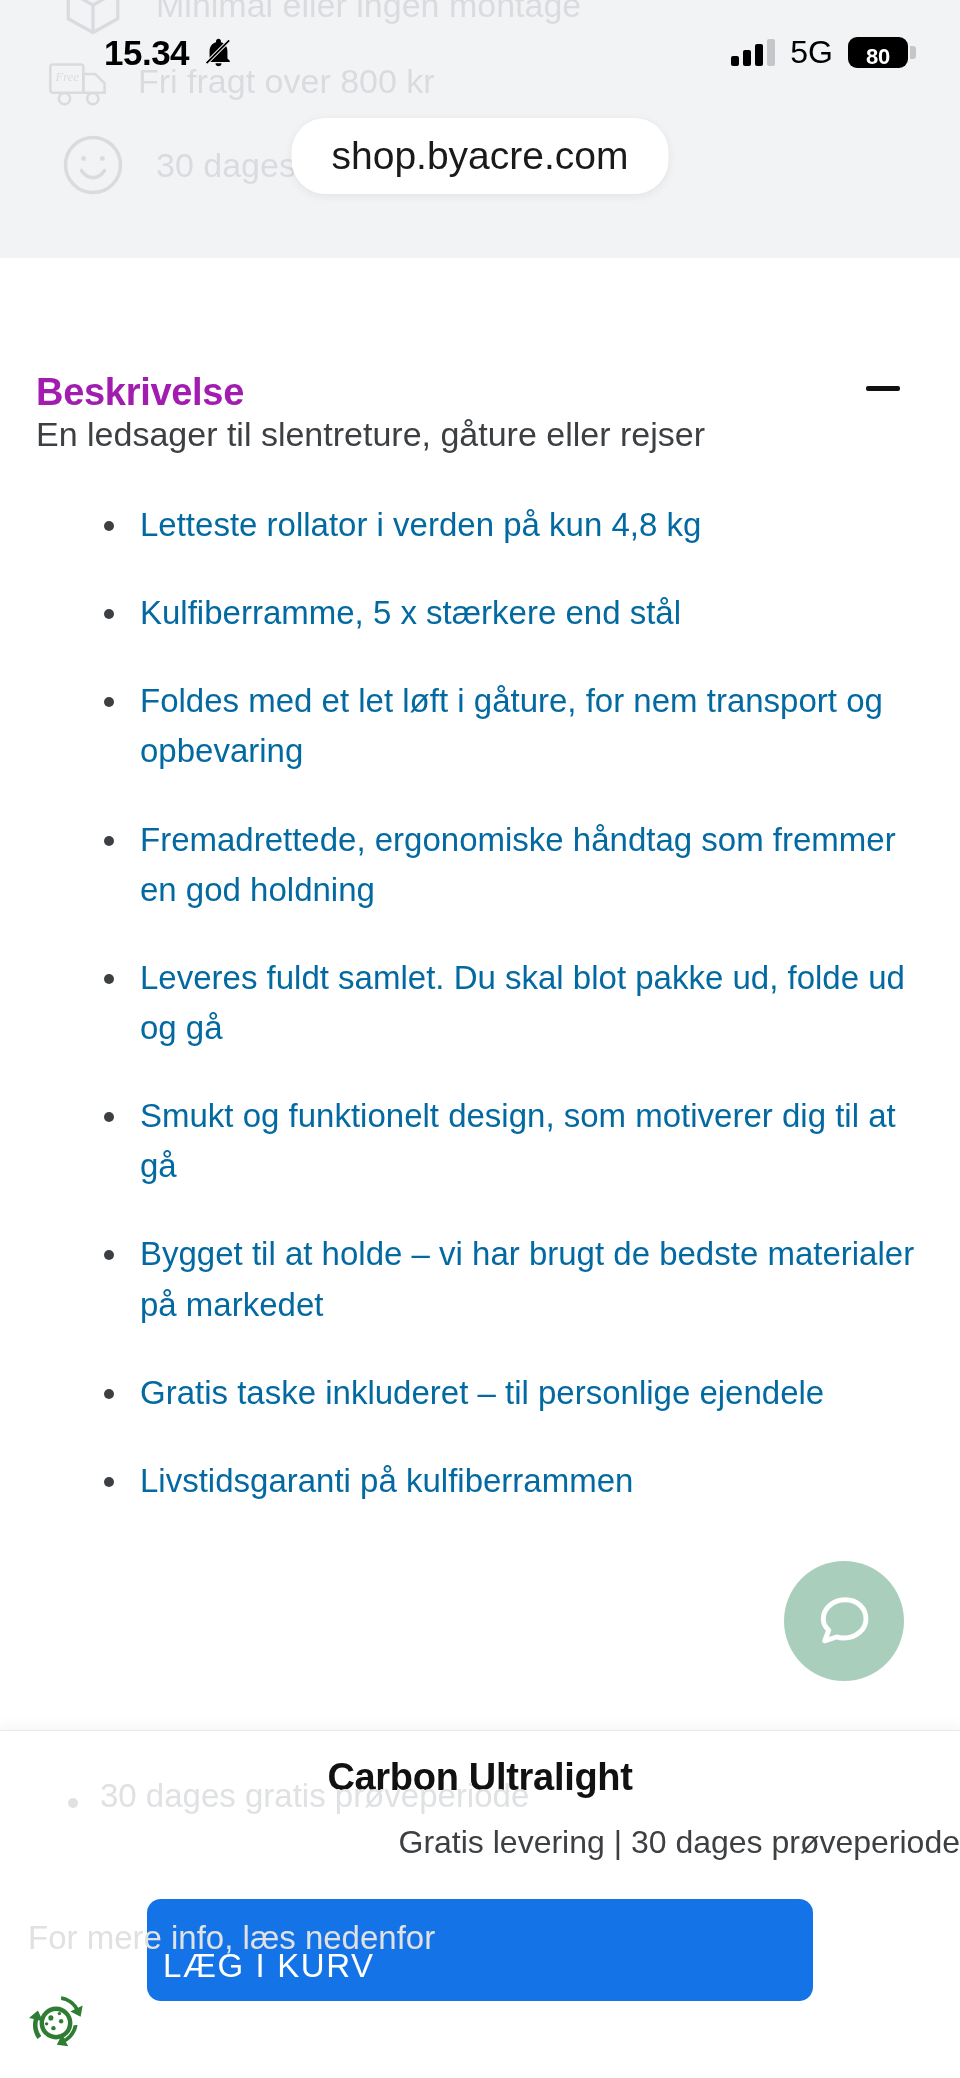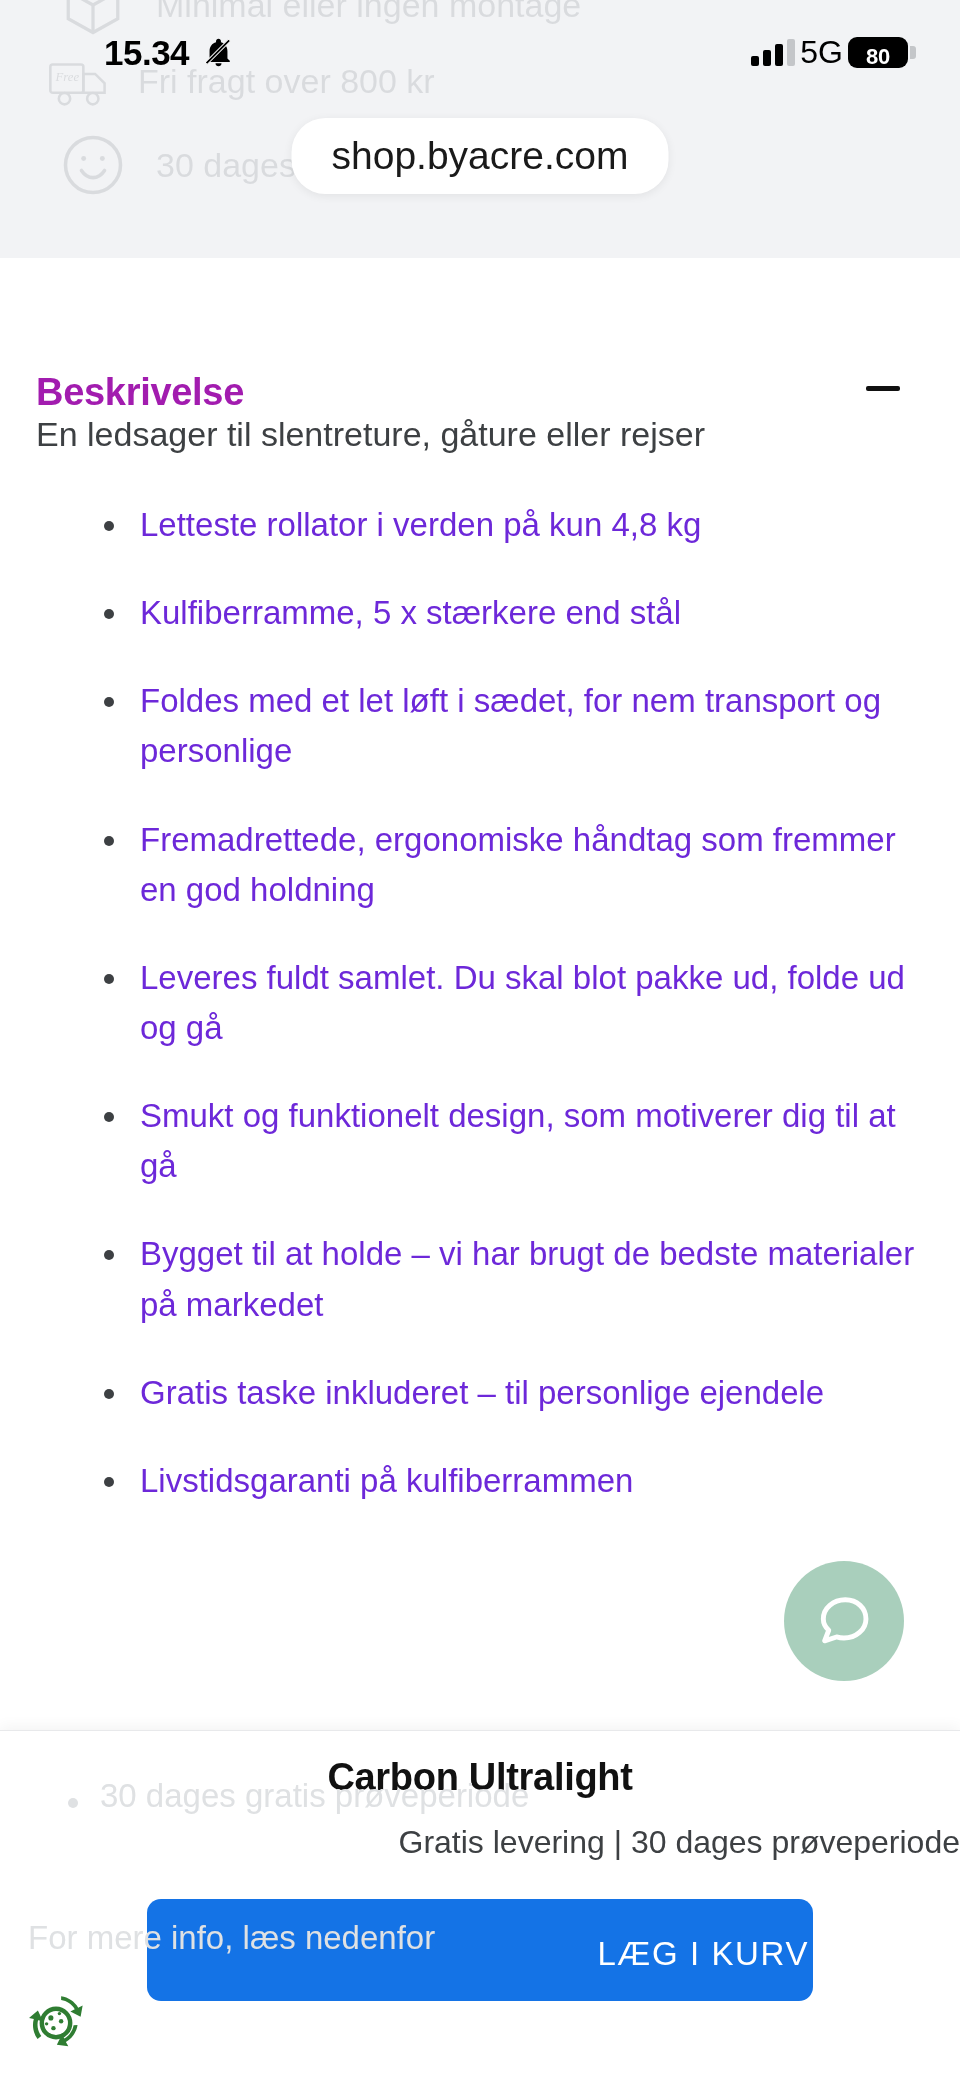--- a/index.html
+++ b/index.html
@@ -88,21 +88,21 @@
     line-height: 1;
     margin-left: 48px;
   }
 
   .bell-off-icon { width: 33px; height: 33px; display: block; color: #000; }
   .bell-off-icon svg { width: 100%; height: 100%; display: block; }
 
   .status-right {
     display: flex;
     align-items: center;
-    gap: 5px;
+    gap: 15px;
   }
 
   .signal-bars {
     display: flex;
     align-items: flex-end;
     gap: 4px;
     height: 27px;
   }
   .signal-bars i {
     display: block;
@@ -223,21 +223,21 @@
   .feature-list {
     list-style: none;
     margin: 42px 0 0 0;
     padding: 0 0 0 68px;
   }
 
   .feature-item {
     position: relative;
     font-size: 33px;
     line-height: 1.52;
-    color: #6d28d9;
+    color: #0369a1;
     margin-bottom: 38px;
     padding-left: 36px;
     font-weight: 400;
   }
   .feature-item:last-child { margin-bottom: 0; }
 
   .feature-item::before {
     content: "";
     position: absolute;
     left: 0;
@@ -303,22 +303,22 @@
     margin: 38px auto 0 auto;
     background: #1473e6;
     border: none;
     border-radius: 14px;
     color: #ffffff;
     font-size: 33px;
     font-family: "Liberation Sans", sans-serif;
     letter-spacing: 1.6px;
     cursor: pointer;
     line-height: 102px;
-    text-align: right;
-    padding: 4px;
+    text-align: left;
+    padding: 16px;
   }
 
   
   .sticky-ghost {
     position: absolute;
     left: 0;
     width: 960px;
     color: #dfe1e3;
     font-size: 33px;
     font-weight: 400;
@@ -442,21 +442,21 @@
     <span class="collapse-icon">
         <span></span>
       </span>
   </div>
 
   <div class="intro-line">En ledsager til slentreture, gåture eller rejser</div>
 
   <ul class="feature-list">
     <li class="feature-item">Letteste rollator i verden på kun 4,8 kg</li>
     <li class="feature-item">Kulfiberramme, 5 x stærkere end stål</li>
-    <li class="feature-item">Foldes med et let løft i sædet, for nem transport og personlige</li>
+    <li class="feature-item">Foldes med et let løft i gåture, for nem transport og opbevaring</li>
     <li class="feature-item">Fremadrettede, ergonomiske håndtag som fremmer en god holdning</li>
     <li class="feature-item">Leveres fuldt samlet. Du skal blot pakke ud, folde ud og gå</li>
     <li class="feature-item">Smukt og funktionelt design, som motiverer dig til at gå</li>
     <li class="feature-item">Bygget til at holde – vi har brugt de bedste materialer på markedet</li>
     <li class="feature-item">Gratis taske inkluderet – til personlige ejendele</li>
     <li class="feature-item">Livstidsgaranti på kulfiberrammen</li>
   </ul>
 
 </div>
 

